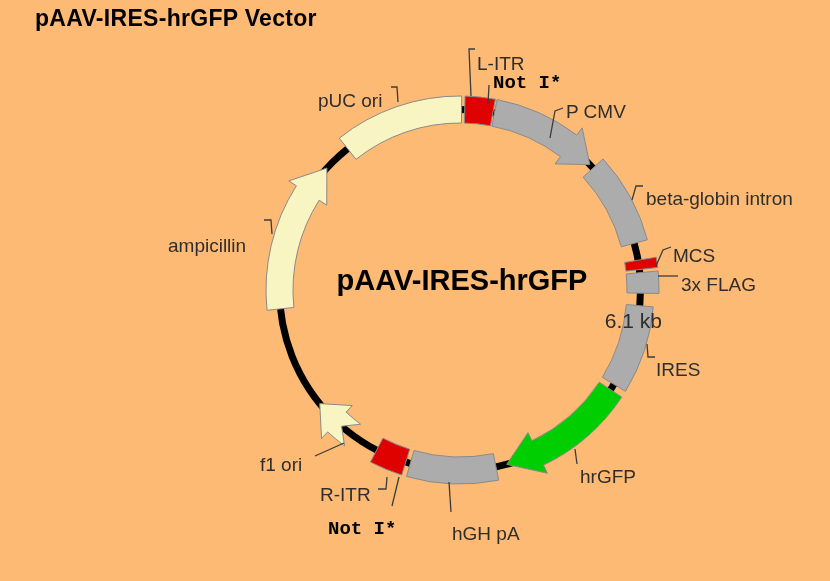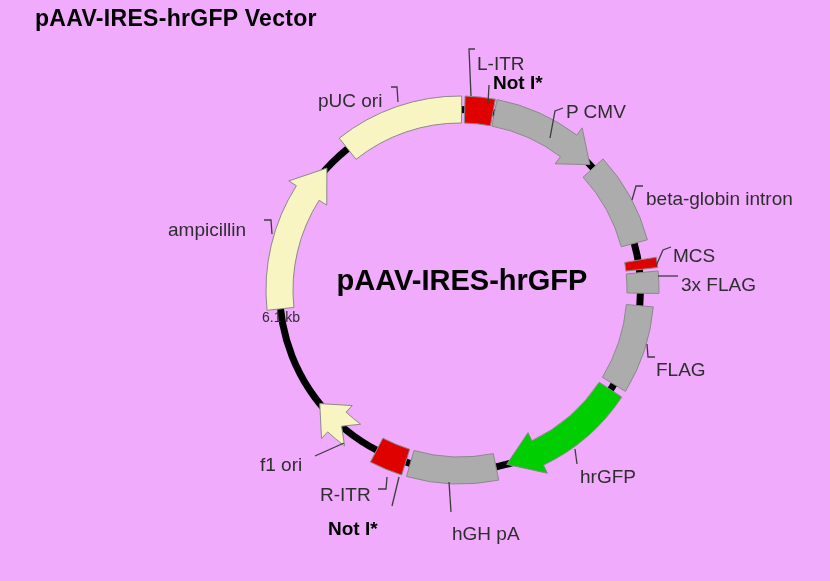--- a/index.html
+++ b/index.html
@@ -1,35 +1,35 @@
 <!DOCTYPE html>
 <html><head>
 <meta charset="utf-8">
 <style>
   html,body{margin:0;padding:0;background:#fff;}
   .stage{
-    position:relative;width:830px;height:581px;background:#f0abfc;overflow:hidden;
+    position:relative;width:830px;height:581px;background:#fdba74;overflow:hidden;
     font-family:"Liberation Sans", sans-serif;
   }
   .page-title{
     position:absolute;left:35px;top:5px;margin:0;
     font-size:23px;font-weight:bold;color:#000;letter-spacing:.3px;
   }
   #plasmid-svg{position:absolute;left:0;top:0;}
   .flabel{
     position:absolute;font-size:19px;color:#2e2e2e;white-space:nowrap;line-height:1.1;margin-top:13px;
   }
-  .flabel.bold{font-weight:bold;color:#000;}
+  .flabel.bold{font-weight:bold;color:#000;font-family:Liberation Mono, monospace;}
   .center-name{
     position:absolute;left:262px;top:264px;width:400px;text-align:center;
     font-size:29px;font-weight:bold;color:#000;white-space:nowrap;
   }
   .center-size{
-    position:absolute;left:262px;top:309px;width:400px;text-align:left;
-    font-size:14px;color:#2e2e2e;white-space:nowrap;
+    position:absolute;left:262px;top:309px;width:400px;text-align:right;
+    font-size:21px;color:#2e2e2e;white-space:nowrap;
   }
   .footnote{
     position:absolute;left:2px;top:551px;
     font-size:15px;color:#333;white-space:nowrap;
   }
 </style>
 </head>
 <body>
 
 <div class="stage">
@@ -66,25 +66,25 @@
     </svg>
 
   <div id="feature-labels">
       <span class="flabel" style="left: 318px; top: 78px;">pUC ori</span>
       <span class="flabel" style="left: 477px; top: 41px;">L-ITR</span>
       <span class="flabel bold" style="left: 493px; top: 60px;">Not I*</span>
       <span class="flabel" style="left: 566px; top: 89px;">P CMV</span>
       <span class="flabel" style="left: 646px; top: 176px; text-align: right;">beta-globin intron</span>
       <span class="flabel" style="left: 673px; top: 233px;">MCS</span>
       <span class="flabel" style="left: 681px; top: 262px;">3x FLAG</span>
-      <span class="flabel" style="left: 656px; top: 347px;">FLAG</span>
+      <span class="flabel" style="left: 656px; top: 347px;">IRES</span>
       <span class="flabel" style="left: 580px; top: 454px;">hrGFP</span>
       <span class="flabel" style="left: 452px; top: 511px;">hGH pA</span>
       <span class="flabel" style="left: 320px; top: 472px;">R-ITR</span>
       <span class="flabel bold" style="left: 328px; top: 506px;">Not I*</span>
       <span class="flabel" style="left: 260px; top: 442px;">f1 ori</span>
-      <span class="flabel" style="left: 168px; top: 207px;">ampicillin</span>
+      <span class="flabel" style="left: 168px; top: 223px;">ampicillin</span>
     </div>
 
   <div class="center-name">pAAV-IRES-hrGFP</div>
   <div class="center-size">6.1 kb</div>
 
 </div>
 
 </body></html>

